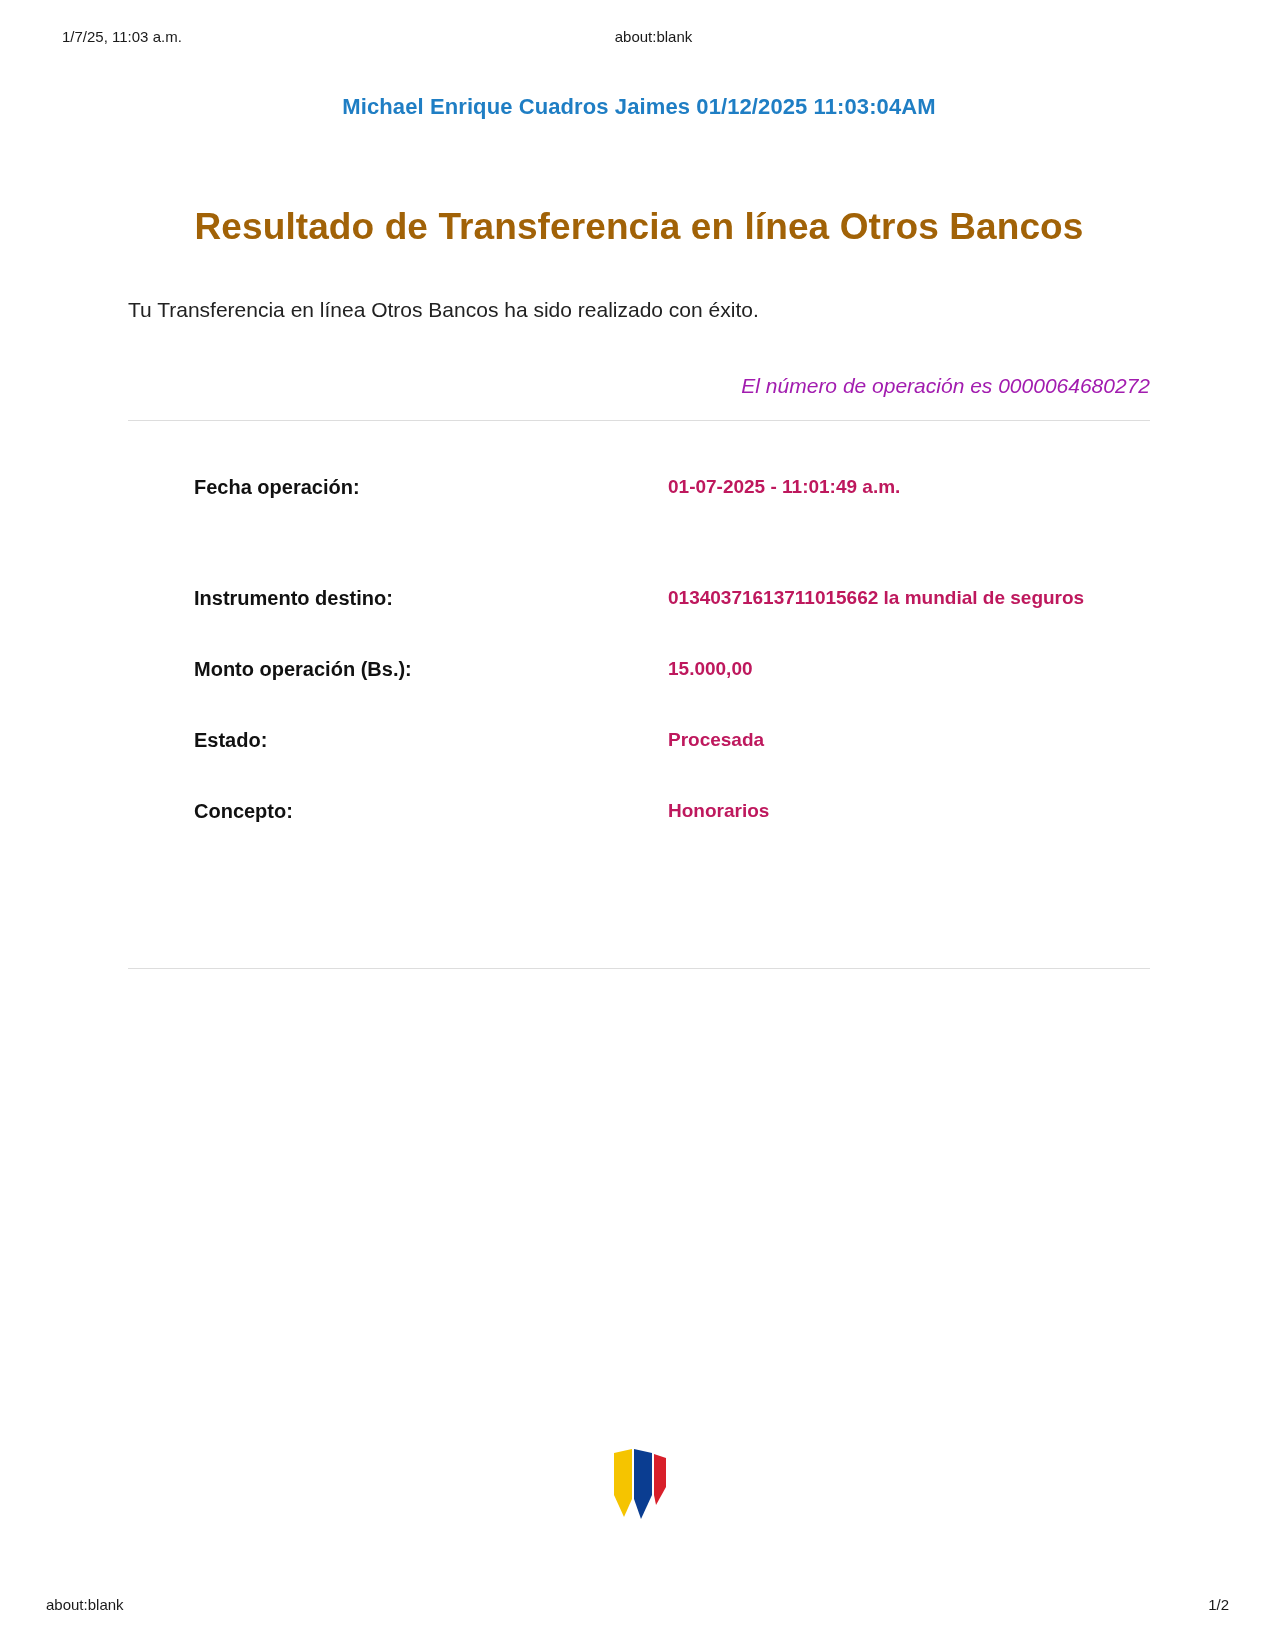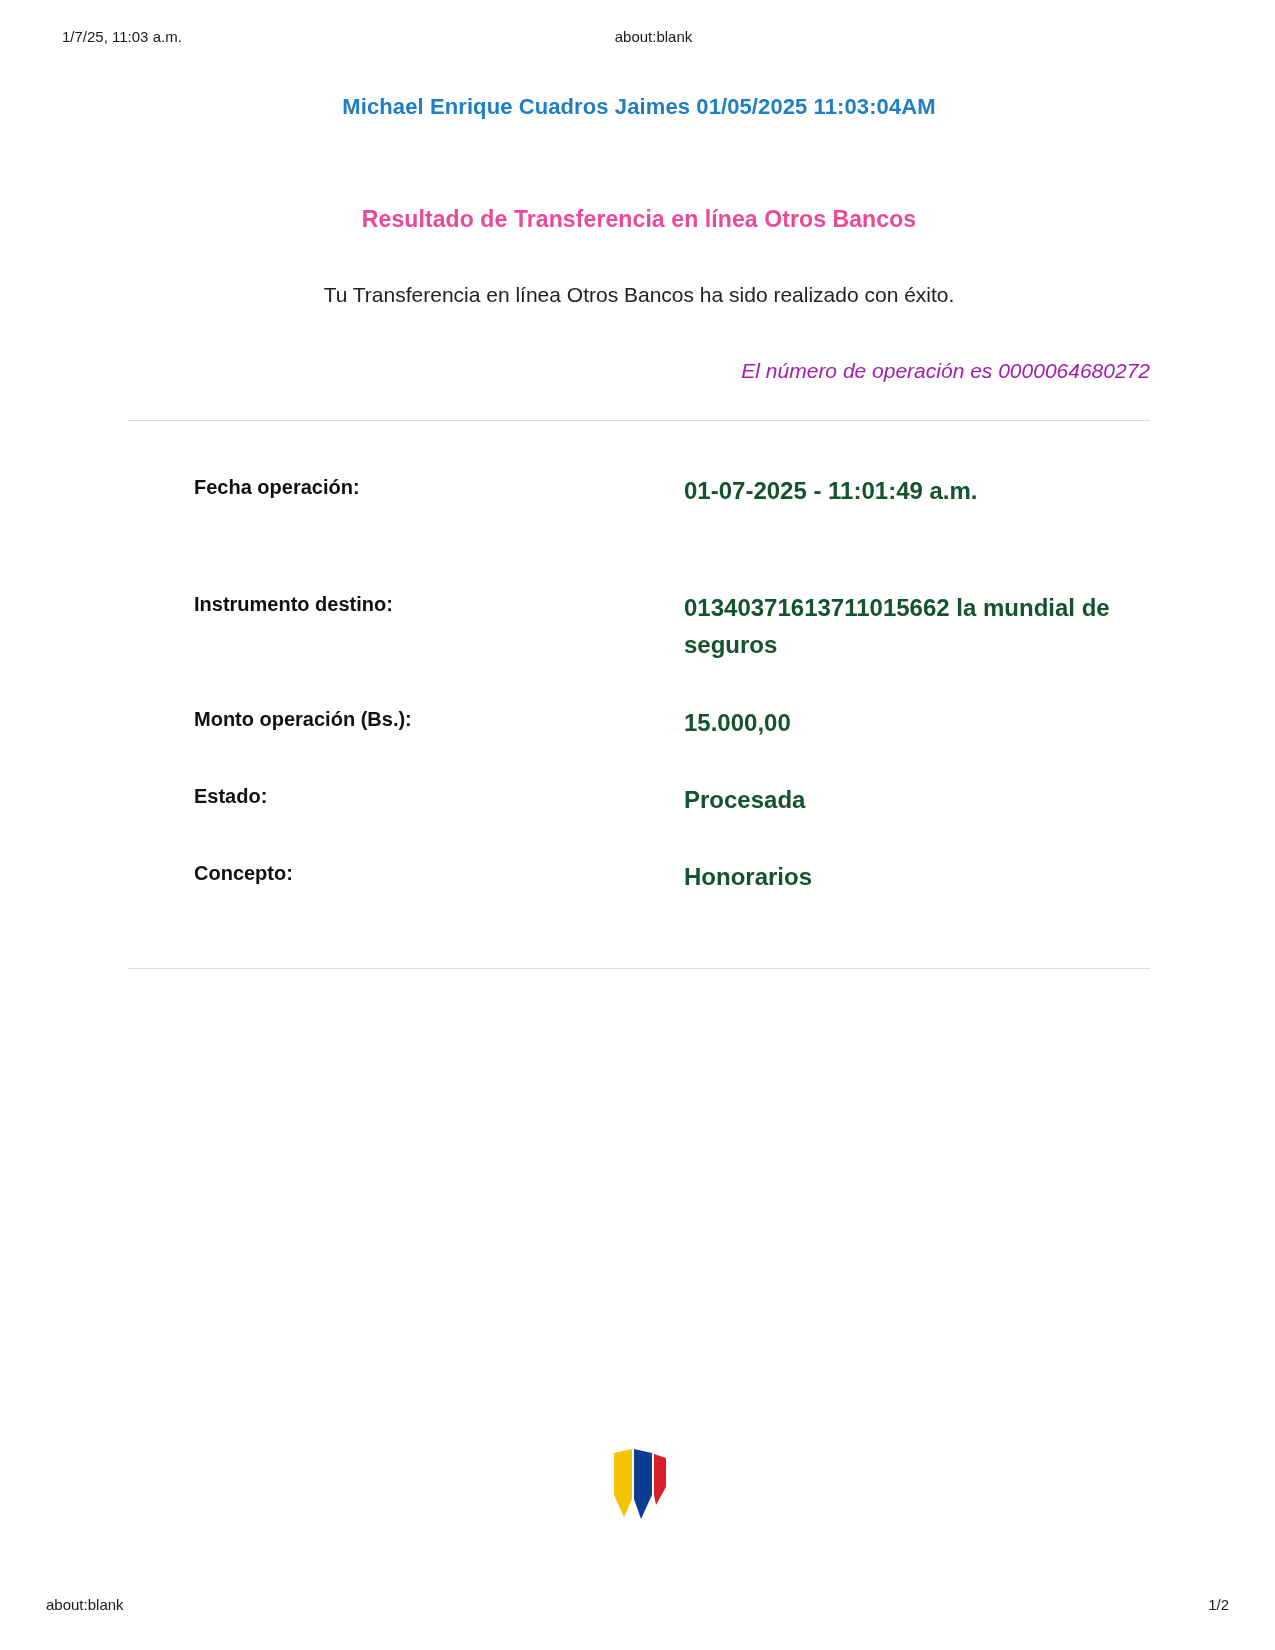--- a/index.html
+++ b/index.html
@@ -83,29 +83,28 @@
     text-align: center;
     color: #1f7ec4;
     font-size: 22px;
     font-weight: bold;
     letter-spacing: 0.1px;
     margin-top: 22px;
   }
 
   .title {
     text-align: center;
-    color: #ec4899;
-    font-size: 23px;
+    color: #a16207;
+    font-size: 37px;
     font-weight: bold;
     margin-top: 86px;
     letter-spacing: 0.1px;
   }
 
   .lead {
-    text-align: center;
     font-size: 21px;
     color: #222222;
     margin-top: 50px;
   }
 
   .opnum {
     text-align: right;
     font-size: 21px;
     color: #a21caf;
     margin-top: 52px;
@@ -137,26 +136,25 @@
   .detail-label {
     width: 474px;
     flex: 0 0 474px;
     font-size: 20px;
     font-weight: bold;
     color: #111111;
     line-height: 1.55;
   }
   .detail-value {
     flex: 1 1 auto;
-    font-size: 24px;
-    font-weight: bold;
-    color: #14532d;
+    font-size: 19px;
+    font-weight: bold;
+    color: #be185d;
     line-height: 1.55;
     max-width: 440px;
-    margin-left: 16px;
   }
 
   
   .logo {
     position: absolute;
     left: 0;
     top: 1375px;
     width: 1022px;
     text-align: center;
   }
@@ -169,21 +167,21 @@
 
 <div class="page">
 
   <div class="print-header">
     <span class="ph-left">1/7/25, 11:03 a.m.</span>
     <span class="ph-center">about:blank</span>
   </div>
 
   <div class="doc">
 
-    <div class="greeting">Michael Enrique Cuadros Jaimes 01/05/2025 11:03:04AM</div>
+    <div class="greeting">Michael Enrique Cuadros Jaimes 01/12/2025 11:03:04AM</div>
 
     <div class="title">Resultado de Transferencia en línea Otros Bancos</div>
 
     <div class="lead">Tu Transferencia en línea Otros Bancos ha sido realizado con éxito.</div>
 
     <div class="opnum">El número de operación es 0000064680272</div>
 
     <hr class="divider" id="divider-top">
 
     <div class="details">

